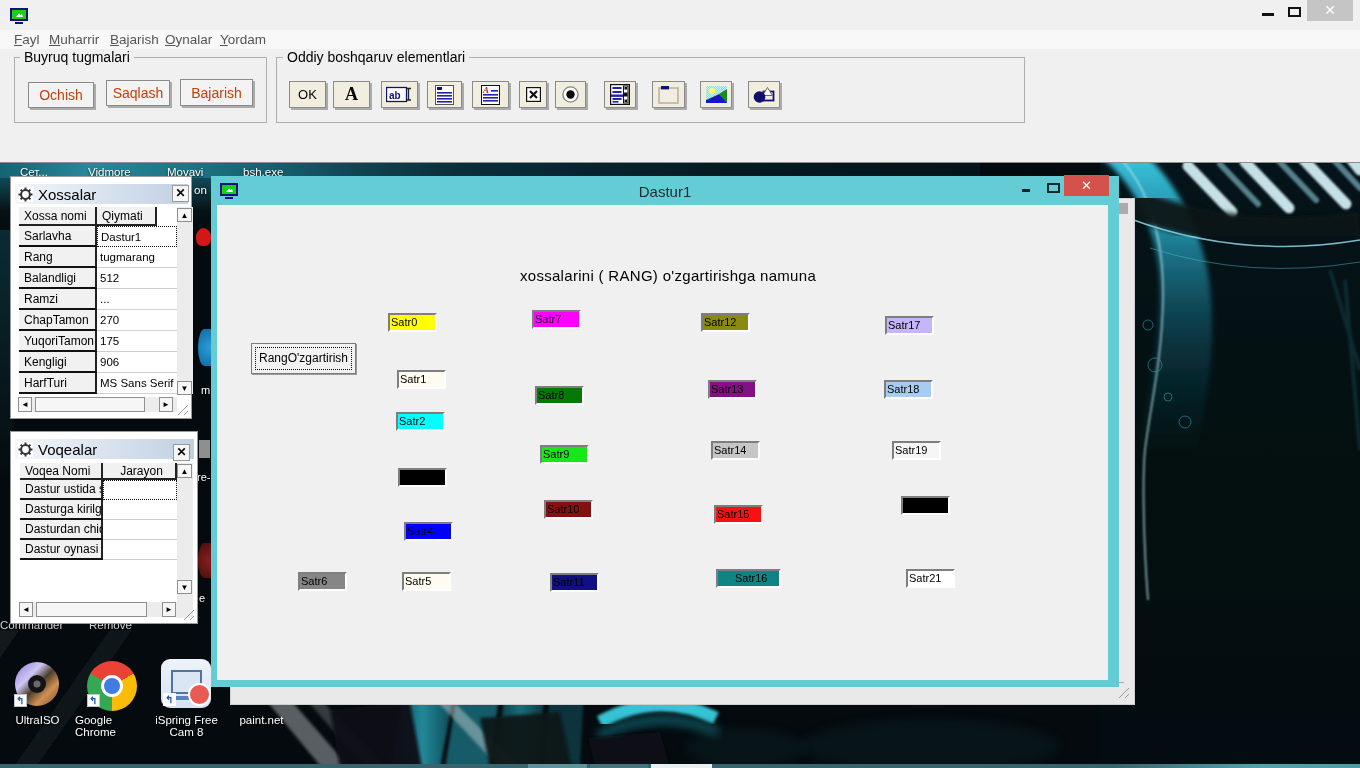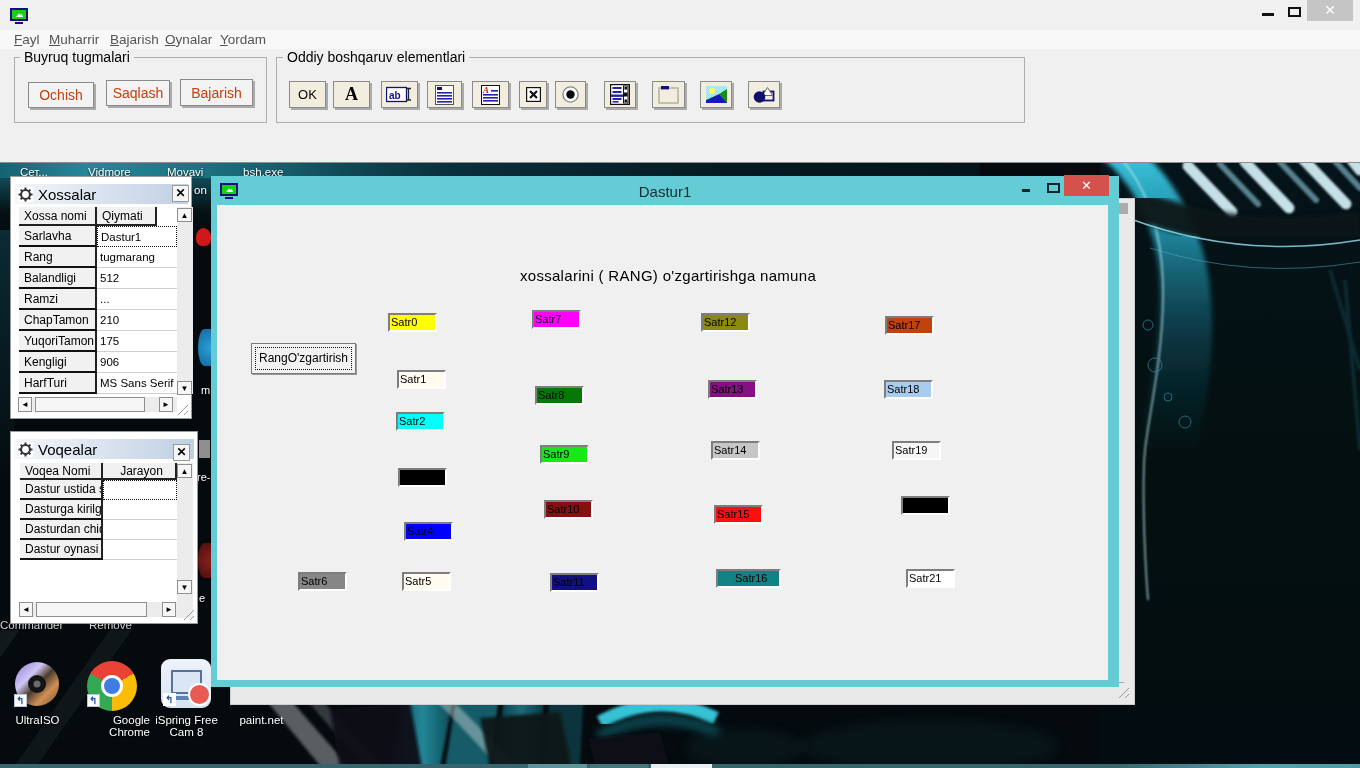--- a/index.html
+++ b/index.html
@@ -188,21 +188,21 @@
 <div class="abs" style="left:174px;top:696px;width:24px;height:4px;background:#5b84b5;"></div>
 <div class="abs" style="left:188px;top:683px;width:19px;height:19px;border-radius:50%;background:#e85b55;border:2px solid #fff;box-sizing:content-box;"></div>
 
 <div class="abs" style="left:14px;top:694px;width:13px;height:13px;background:#fff;border:1px solid #b8c4d8;box-sizing:border-box;"></div>
 <div class="abs" style="left:16px;top:695px;font-size:10px;color:#2456b0;font-weight:bold;">↰</div>
 <div class="abs" style="left:87px;top:694px;width:13px;height:13px;background:#fff;border:1px solid #b8c4d8;box-sizing:border-box;"></div>
 <div class="abs" style="left:89px;top:695px;font-size:10px;color:#2456b0;font-weight:bold;">↰</div>
 <div class="abs" style="left:163px;top:693px;width:13px;height:13px;background:#fff;"></div>
 <div class="abs" style="left:165px;top:694px;font-size:10px;color:#2456b0;font-weight:bold;">↰</div>
 <div class="abs dlabel" style="left:0px;top:714px;width:75px;text-align:center;">UltraISO</div>
-<div class="abs dlabel" style="left:75px;top:714px;width:75px;text-align:right;">Google<br>Chrome</div>
+<div class="abs dlabel" style="left:75px;top:714px;width:75px;text-align:left;">Google<br>Chrome</div>
 <div class="abs dlabel" style="left:149px;top:714px;width:75px;text-align:center;">iSpring Free<br>Cam 8</div>
 <div class="abs dlabel" style="left:224px;top:714px;width:75px;text-align:center;">paint.net</div>
 <div class="abs dlabel" style="left:0px;top:619px;opacity:.8;">Commander</div>
 <div class="abs dlabel" style="left:89px;top:619px;opacity:.8;">Remove</div>
 
 <div class="abs" id="taskbar">
  <div class="tseg" style="left:528px;width:59px;background:#5e929b;"></div>
  <div class="tseg" style="left:590px;width:58px;background:#44747c;"></div>
  <div class="tseg" style="left:651px;width:61px;background:#e8eff1;"></div>
  <div class="tseg" style="left:1115px;width:245px;background:linear-gradient(90deg,#38656d,#55a0ac 60%,#4e99a5);"></div>
@@ -240,21 +240,21 @@
   <div class="vlbl" style="left:315px;top:105px;background:#ff00ff;">Satr7</div>
   <div class="vlbl" style="left:318px;top:181px;background:#067806;">Satr8</div>
   <div class="vlbl" style="left:323px;top:240px;background:#17e817;">Satr9</div>
   <div class="vlbl" style="left:327px;top:295px;background:#841010;">Satr10</div>
   <div class="vlbl" style="left:333px;top:368px;background:#101084;">Satr11</div>
   <div class="vlbl" style="left:484px;top:108px;background:#8a8a10;">Satr12</div>
   <div class="vlbl" style="left:491px;top:175px;background:#841084;">Satr13</div>
   <div class="vlbl" style="left:494px;top:236px;background:#c6c6c6;">Satr14</div>
   <div class="vlbl" style="left:497px;top:300px;background:#fb0f0f;">Satr15</div>
   <div class="vlbl" style="left:499px;top:364px;background:#108484;padding-left:17px;">Satr16</div>
-  <div class="vlbl" style="left:668px;top:111px;background:#c2410c;">Satr17</div>
+  <div class="vlbl" style="left:668px;top:111px;background:#c4b5fd;">Satr17</div>
   <div class="vlbl" style="left:667px;top:175px;background:#a8ccf0;">Satr18</div>
   <div class="vlbl" style="left:675px;top:236px;background:#f6f6f6;">Satr19</div>
   <div class="vlbl" style="left:684px;top:291px;background:#000;color:#000;">Satr20</div>
   <div class="vlbl" style="left:689px;top:364px;background:#ffffff;">Satr21</div>
  </div>
 </div>
 
 <div class="abs" id="ide">
  <svg class="abs" style="left:10px;top:8px;" width="18" height="16" viewBox="0 0 18 16">
   <rect x="0" y="0" width="18" height="13" fill="#10107a"></rect>
@@ -393,21 +393,21 @@
  <div class="hdrcell" style="left:86px;top:30px;width:60px;height:19px;line-height:18px;">Qiymati</div>
  <div class="namecell" style="left:8px;top:49px;width:78px;height:21px;line-height:20px;">Sarlavha</div>
  <div class="valcell" style="left:86px;top:49px;width:80px;height:21px;line-height:20px;border:1px dotted #111;">Dastur1</div>
  <div class="namecell" style="left:8px;top:70px;width:78px;height:21px;line-height:20px;">Rang</div>
  <div class="valcell" style="left:86px;top:70px;width:80px;height:21px;line-height:20px;">tugmarang</div>
  <div class="namecell" style="left:8px;top:91px;width:78px;height:21px;line-height:20px;">Balandligi</div>
  <div class="valcell" style="left:86px;top:91px;width:80px;height:21px;line-height:20px;">512</div>
  <div class="namecell" style="left:8px;top:112px;width:78px;height:21px;line-height:20px;">Ramzi</div>
  <div class="valcell" style="left:86px;top:112px;width:80px;height:21px;line-height:20px;">...</div>
  <div class="namecell" style="left:8px;top:133px;width:78px;height:21px;line-height:20px;">ChapTamon</div>
- <div class="valcell" style="left:86px;top:133px;width:80px;height:21px;line-height:20px;">210</div>
+ <div class="valcell" style="left:86px;top:133px;width:80px;height:21px;line-height:20px;">270</div>
  <div class="namecell" style="left:8px;top:154px;width:78px;height:21px;line-height:20px;">YuqoriTamon</div>
  <div class="valcell" style="left:86px;top:154px;width:80px;height:21px;line-height:20px;">175</div>
  <div class="namecell" style="left:8px;top:175px;width:78px;height:21px;line-height:20px;">Kengligi</div>
  <div class="valcell" style="left:86px;top:175px;width:80px;height:21px;line-height:20px;">906</div>
  <div class="namecell" style="left:8px;top:196px;width:78px;height:21px;line-height:20px;">HarfTuri</div>
  <div class="valcell" style="left:86px;top:196px;width:80px;height:21px;line-height:20px;">MS Sans Serif</div>
  <div class="sb" style="left:166px;top:30px;width:16px;height:187px;"></div>
  <div class="sbtn" style="left:166px;top:31px;width:15px;height:14px;font-size:8px;">▲</div>
  <div class="sbtn" style="left:166px;top:204px;width:15px;height:14px;font-size:8px;">▼</div>
  <div class="sb" style="left:7px;top:220px;width:159px;height:15px;"></div>

